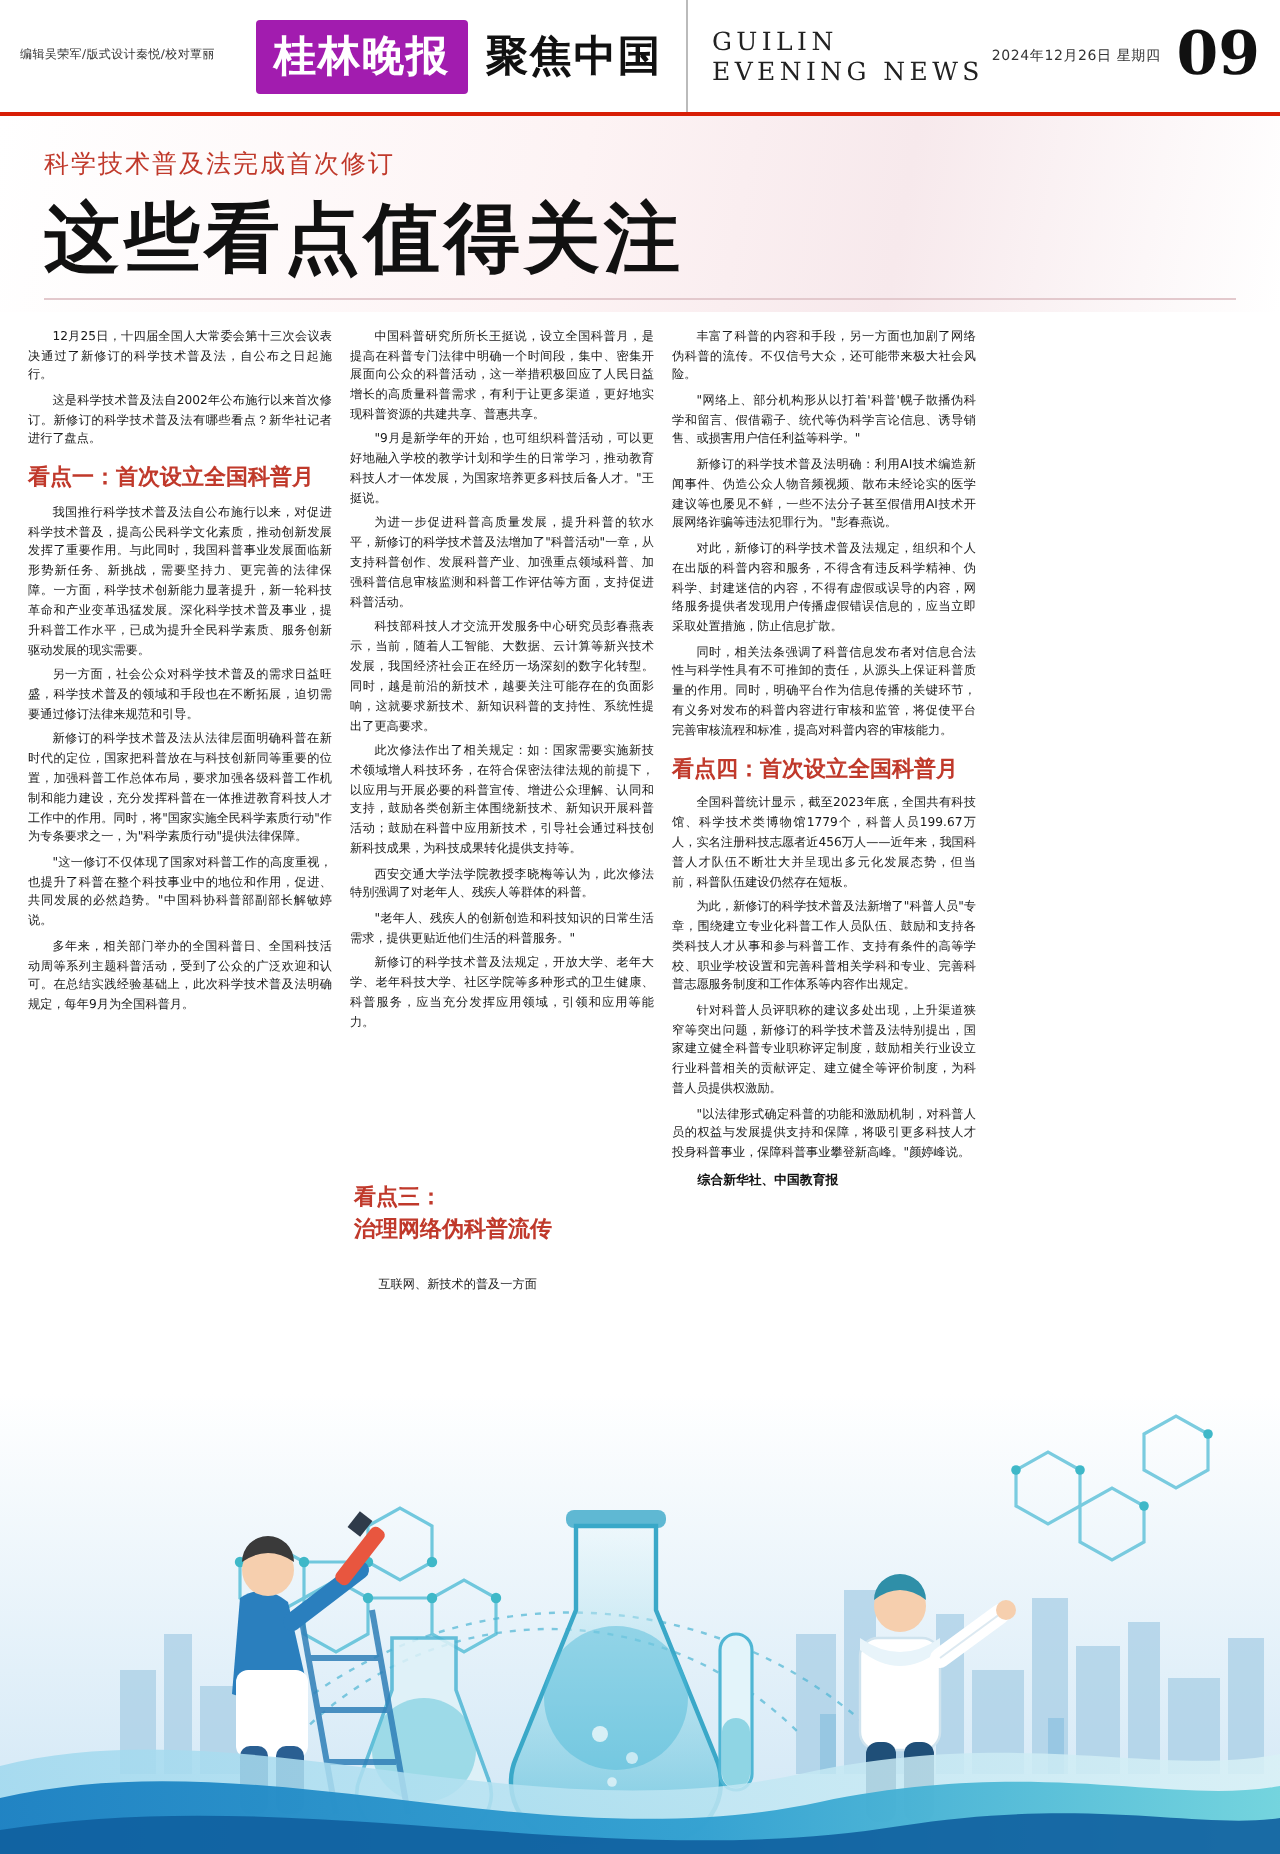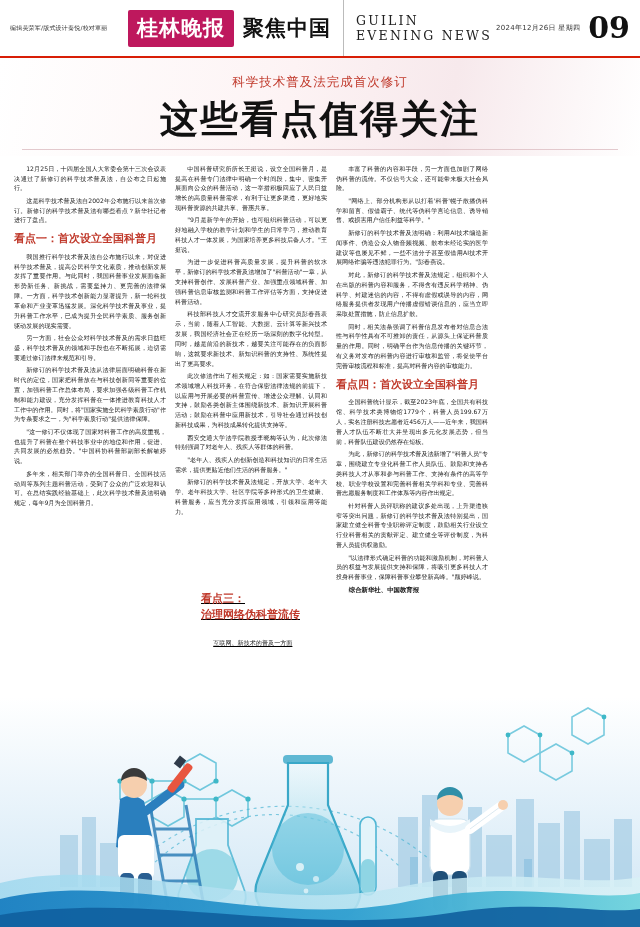--- a/index.html
+++ b/index.html
@@ -18,21 +18,21 @@
     height:58px;
     border-bottom:2px solid #d81e06;
     display:flex; align-items:center;
     padding:0 10px;
   }
   .mh-credits {
     font-size:6px; color:#333; width:118px; line-height:1.4;
     letter-spacing:.2px;
   }
   .mh-logo {
-    background:#be185d; color:#fff;
+    background:#a21caf; color:#fff;
     font-family:"DejaVu Serif","Liberation Serif",serif;
     font-weight:bold; font-size:21px;
     padding:4px 9px 5px; letter-spacing:1px;
     border-radius:2px;
     margin-right:9px;
   }
   .mh-focus {
     font-family:"DejaVu Serif","Liberation Serif",serif;
     font-weight:bold; font-size:21px; color:#111;
     letter-spacing:1px; margin-right:12px;
@@ -51,21 +51,20 @@
   .mh-page {
     font-family:"DejaVu Serif","Liberation Serif",serif;
     font-weight:bold; font-size:30px; color:#111; line-height:1;
   }
 
   
   .head-wrap {
     position:relative;
     padding:16px 22px 6px 22px;
     background:linear-gradient(100deg,#ffffff 0%,#fdf3f4 45%,#f7e9ec 70%,#ffffff 100%);
-    text-align:center;
   }
   .kicker {
     font-family:"DejaVu Serif","Liberation Serif",serif;
     font-size:12.5px; color:#c0392b; letter-spacing:1px;
     margin-bottom:6px;
   }
   .headline {
     font-family:"DejaVu Serif","Liberation Serif",serif;
     font-weight:bold;
     font-size:38px;
@@ -327,17 +326,17 @@
     <p>同时，相关法条强调了科普信息发布者对信息合法性与科学性具有不可推卸的责任，从源头上保证科普质量的作用。同时，明确平台作为信息传播的关键环节，有义务对发布的科普内容进行审核和监管，将促使平台完善审核流程和标准，提高对科普内容的审核能力。</p>
     <div class="sub">看点四：首次设立全国科普月</div>
     <p>全国科普统计显示，截至2023年底，全国共有科技馆、科学技术类博物馆1779个，科普人员199.67万人，实名注册科技志愿者近456万人——近年来，我国科普人才队伍不断壮大并呈现出多元化发展态势，但当前，科普队伍建设仍然存在短板。</p>
     <p>为此，新修订的科学技术普及法新增了"科普人员"专章，围绕建立专业化科普工作人员队伍、鼓励和支持各类科技人才从事和参与科普工作、支持有条件的高等学校、职业学校设置和完善科普相关学科和专业、完善科普志愿服务制度和工作体系等内容作出规定。</p>
     <p>针对科普人员评职称的建议多处出现，上升渠道狭窄等突出问题，新修订的科学技术普及法特别提出，国家建立健全科普专业职称评定制度，鼓励相关行业设立行业科普相关的贡献评定、建立健全等评价制度，为科普人员提供权激励。</p>
     <p>"以法律形式确定科普的功能和激励机制，对科普人员的权益与发展提供支持和保障，将吸引更多科技人才投身科普事业，保障科普事业攀登新高峰。"颜婷峰说。</p>
     <p class="byline">综合新华社、中国教育报</p>
   </div>
 </div>
 
-<div style="position:absolute; left:201px; top:592px; width:150px; z-index:4;text-decoration:underline;">
+<div style="position:absolute; left:177px; top:592px; width:150px; z-index:4;">
   <div class="sub2" style="margin:0;">看点三：</div>
   <div class="sub-line2">治理网络伪科普流传</div>
   <div style="font-size:6.1px;line-height:1.62;color:#1a1a1a;text-indent:2em;margin-top:16px;">互联网、新技术的普及一方面</div>
 </div>
 
 </body></html>

